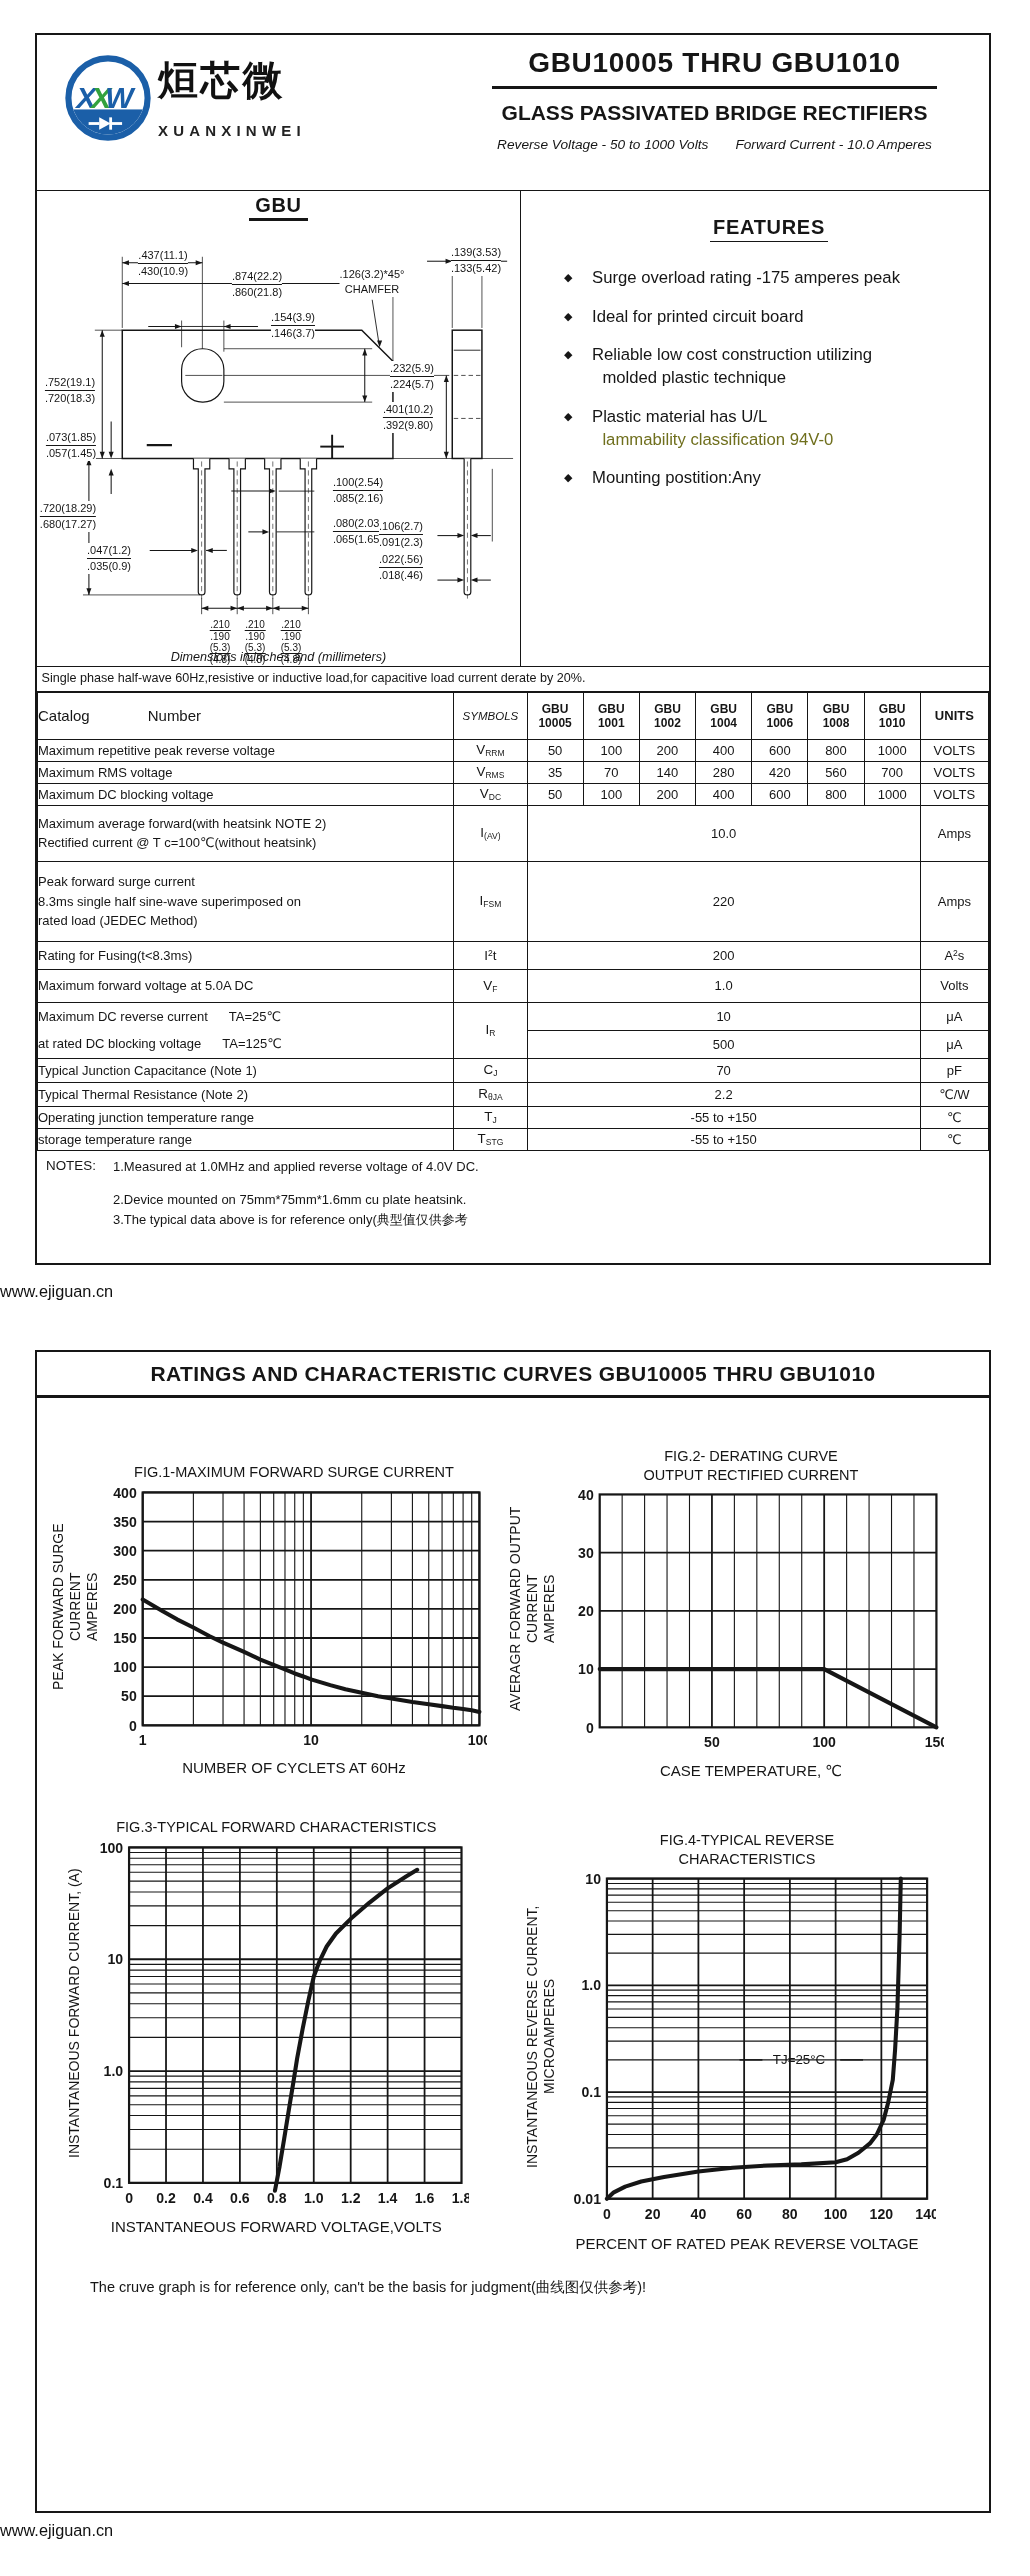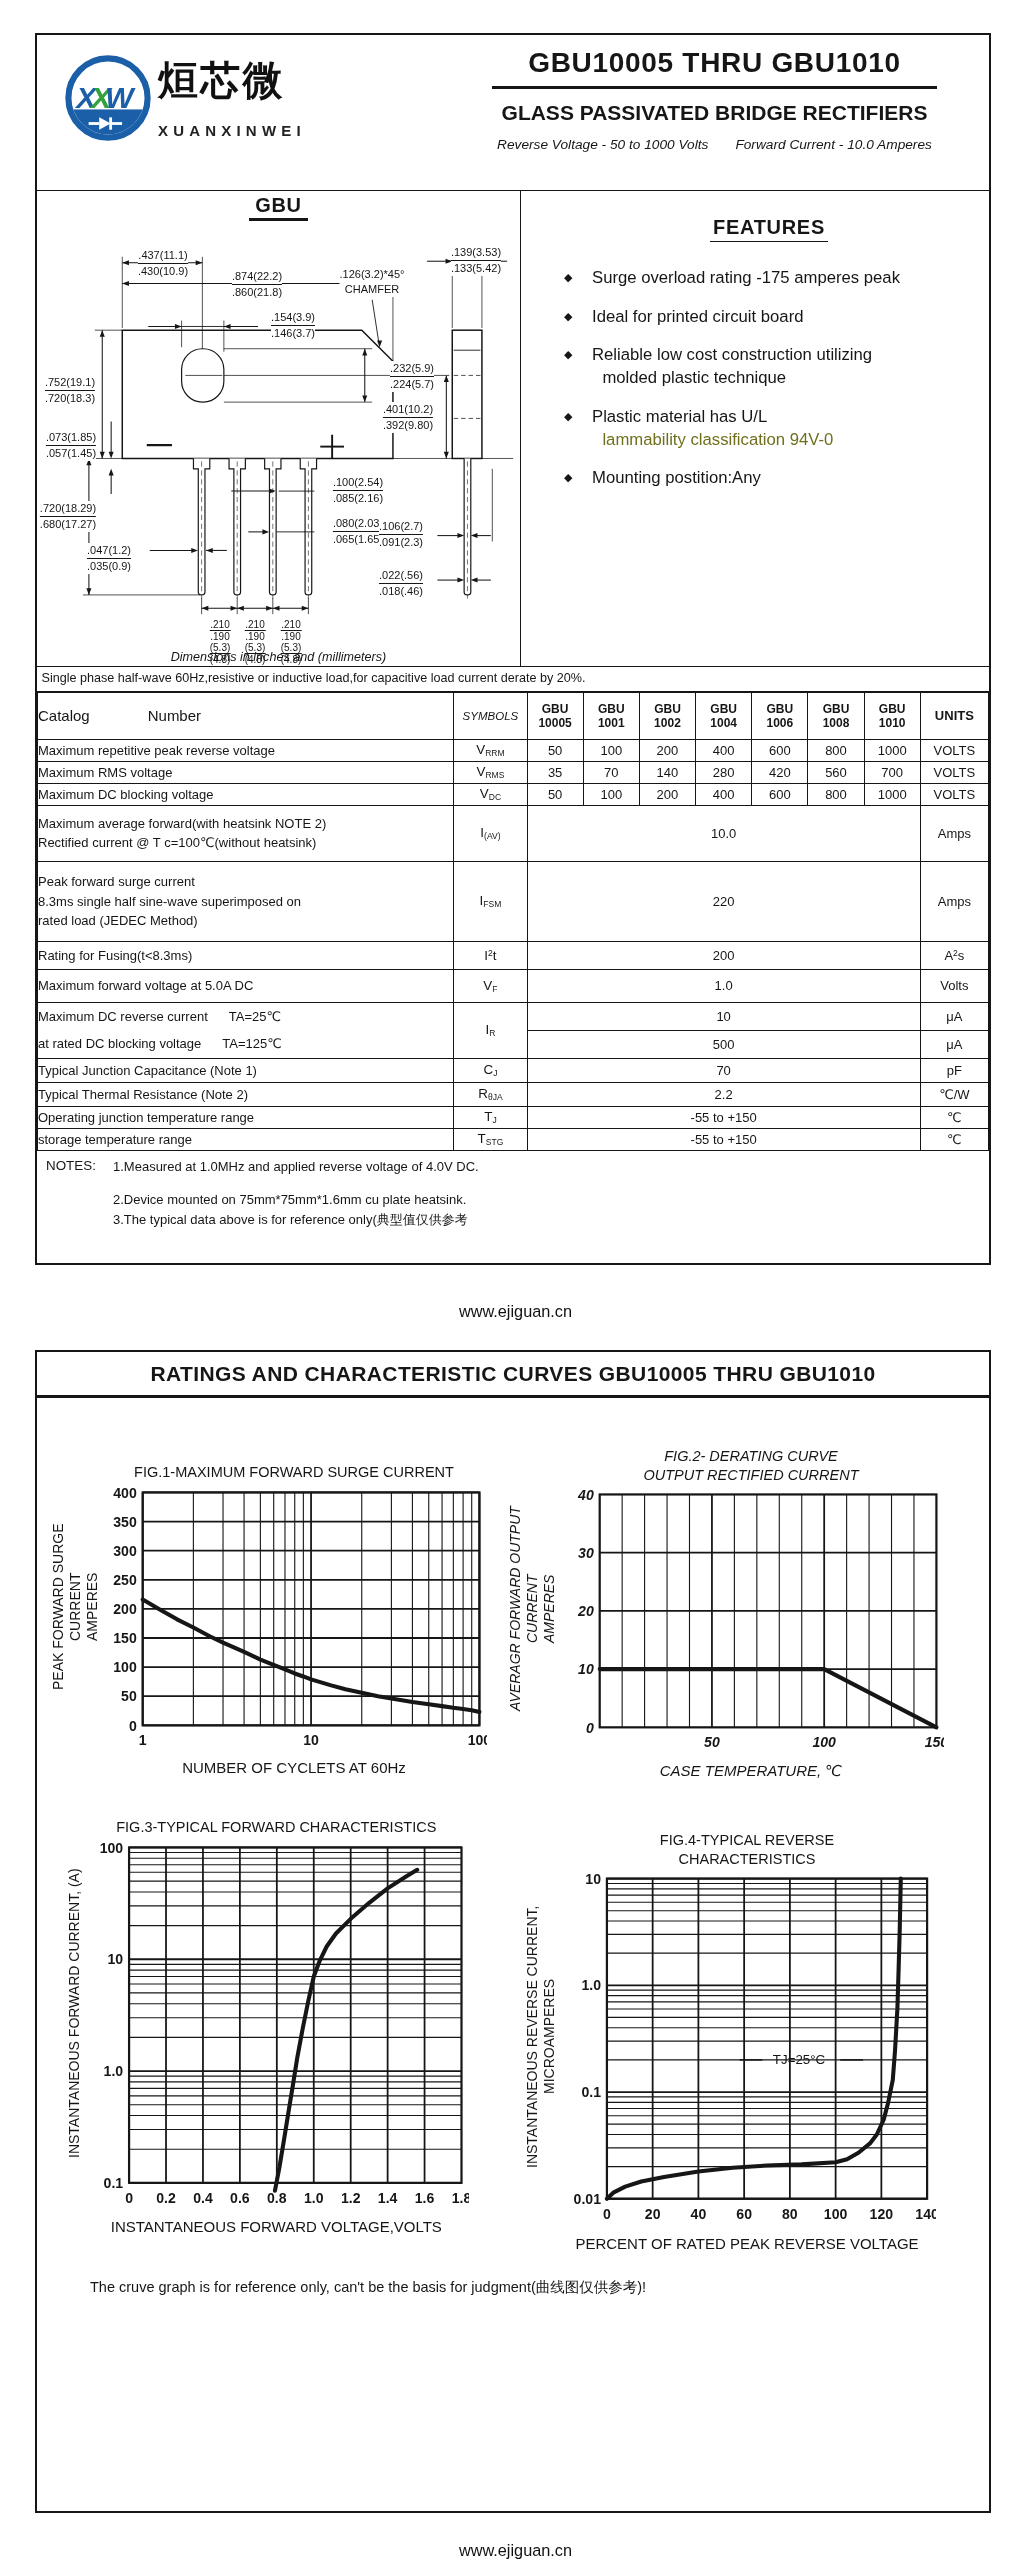--- a/index.html
+++ b/index.html
@@ -1,20 +1,20 @@
 <!DOCTYPE html>
 <html style="font-size:12px"><head>
 <meta charset="utf-8">
 <style>
   html,body{margin:0;padding:0;background:#fff;}
   body{width:1031px;height:2576px;position:relative;font-family:"Liberation Sans","DejaVu Sans",sans-serif;color:#161616;}
   .page{position:absolute;left:35px;width:956px;border:2.2px solid #161616;background:#fff;box-sizing:border-box;}
   #page1{top:33px;height:1232px;}
   #page2{top:1350px;height:1163px;}
-  .footer{position:absolute;left:0;width:100%;text-align:center;font-size:16.3px;color:#111;margin-top:20px;}
+  .footer{position:absolute;left:0;width:100%;font-size:16.3px;color:#111;}
   #f1{top:1282px;} #f2{top:2521px;}
 
   
   .hdr{height:155px;border-bottom:1.5px solid #161616;position:relative;}
   .logo{position:absolute;left:27px;top:19.3px;display:flex;align-items:flex-start;}
   .brand{margin-left:6px;}
   .brand-cn{font-size:40px;font-weight:bold;letter-spacing:2.2px;line-height:52px;color:#111;}
   .brand-en{font-size:15px;letter-spacing:5.2px;color:#222;margin-top:16px;font-weight:bold;}
   .hdr-right{position:absolute;left:412px;right:9px;top:12px;text-align:center;}
   .doc-title{font-size:28px;font-weight:bold;letter-spacing:0.7px;}
@@ -256,21 +256,21 @@
             <div class="">.035(0.9)</div>
           </div><div class="dim" style="left: 321px; top: 251px;">
             <div class="u">.100(2.54)</div>
             <div class="">.085(2.16)</div>
           </div><div class="dim" style="left: 321px; top: 292px;">
             <div class="u">.080(2.03)</div>
             <div class="">.065(1.65)</div>
           </div><div class="dim" style="left: 364px; top: 295px;">
             <div class="u">.106(2.7)</div>
             <div class="">.091(2.3)</div>
-          </div><div class="dim" style="left: 364px; top: 344px;">
+          </div><div class="dim" style="left: 364px; top: 328px;">
             <div class="u">.022(.56)</div>
             <div class="">.018(.46)</div>
           </div><div class="dim small" style="left: 183px; top: 395px;">
             <div class="u">.210</div>
             <div class="">.190</div>
             <div class="u">(5.3)</div>
             <div class="">(4.8)</div>
           </div><div class="dim small" style="left: 218px; top: 395px;">
             <div class="u">.210</div>
             <div class="">.190</div>
@@ -505,21 +505,21 @@
             <text x="48" y="170" text-anchor="end" font-size="19" font-weight="bold" fill="#161616">200</text>
             <text x="48" y="130.75" text-anchor="end" font-size="19" font-weight="bold" fill="#161616">250</text>
             <text x="48" y="91.5" text-anchor="end" font-size="19" font-weight="bold" fill="#161616">300</text>
             <text x="48" y="52.25" text-anchor="end" font-size="19" font-weight="bold" fill="#161616">350</text>
             <text x="48" y="13" text-anchor="end" font-size="19" font-weight="bold" fill="#161616">400</text>
             <polyline points="56.0,150.4 81.9,165.4 102.3,177.1 124.3,188.1 146.3,199.9 164.3,208.5 192.7,221.1 214.7,231.3 232.6,238.4 247.8,244.6 261.0,250.1 272.6,254.1 283.0,258.0 308.9,265.8 329.3,271.3 351.3,276.0 373.3,280.8 391.3,283.9 419.7,288.6 441.7,291.7 459.6,294.1 474.8,296.4 488.0,298.0 499.6,299.6 510.0,301.9" fill="none" stroke="#161616" stroke-width="5.5" stroke-linecap="round" stroke-linejoin="round"></polyline>
           </svg>
         </div>
         <div class="xlab" style="padding-left:37px">NUMBER OF CYCLETS AT 60Hz</div>
       </div>
-      <div class="fig" style="left: 484px; top: 95px; font-style: italic;">
+      <div class="fig" style="left: 484px; top: 95px;">
         <div class="fig-title" style="padding-left:37px">
           <div>FIG.2- DERATING CURVE</div>
           <div>OUTPUT RECTIFIED CURRENT</div>
         </div>
         <div class="fig-row">
           <div class="ylab" style="width:37px;height:237px">
             <span>AVERAGR  FORWARD  OUTPUT CURRENT</span>
             <span>AMPERES</span>
           </div>
           <svg id="figsvg1" width="386" height="267" viewBox="0 0 520 360">

